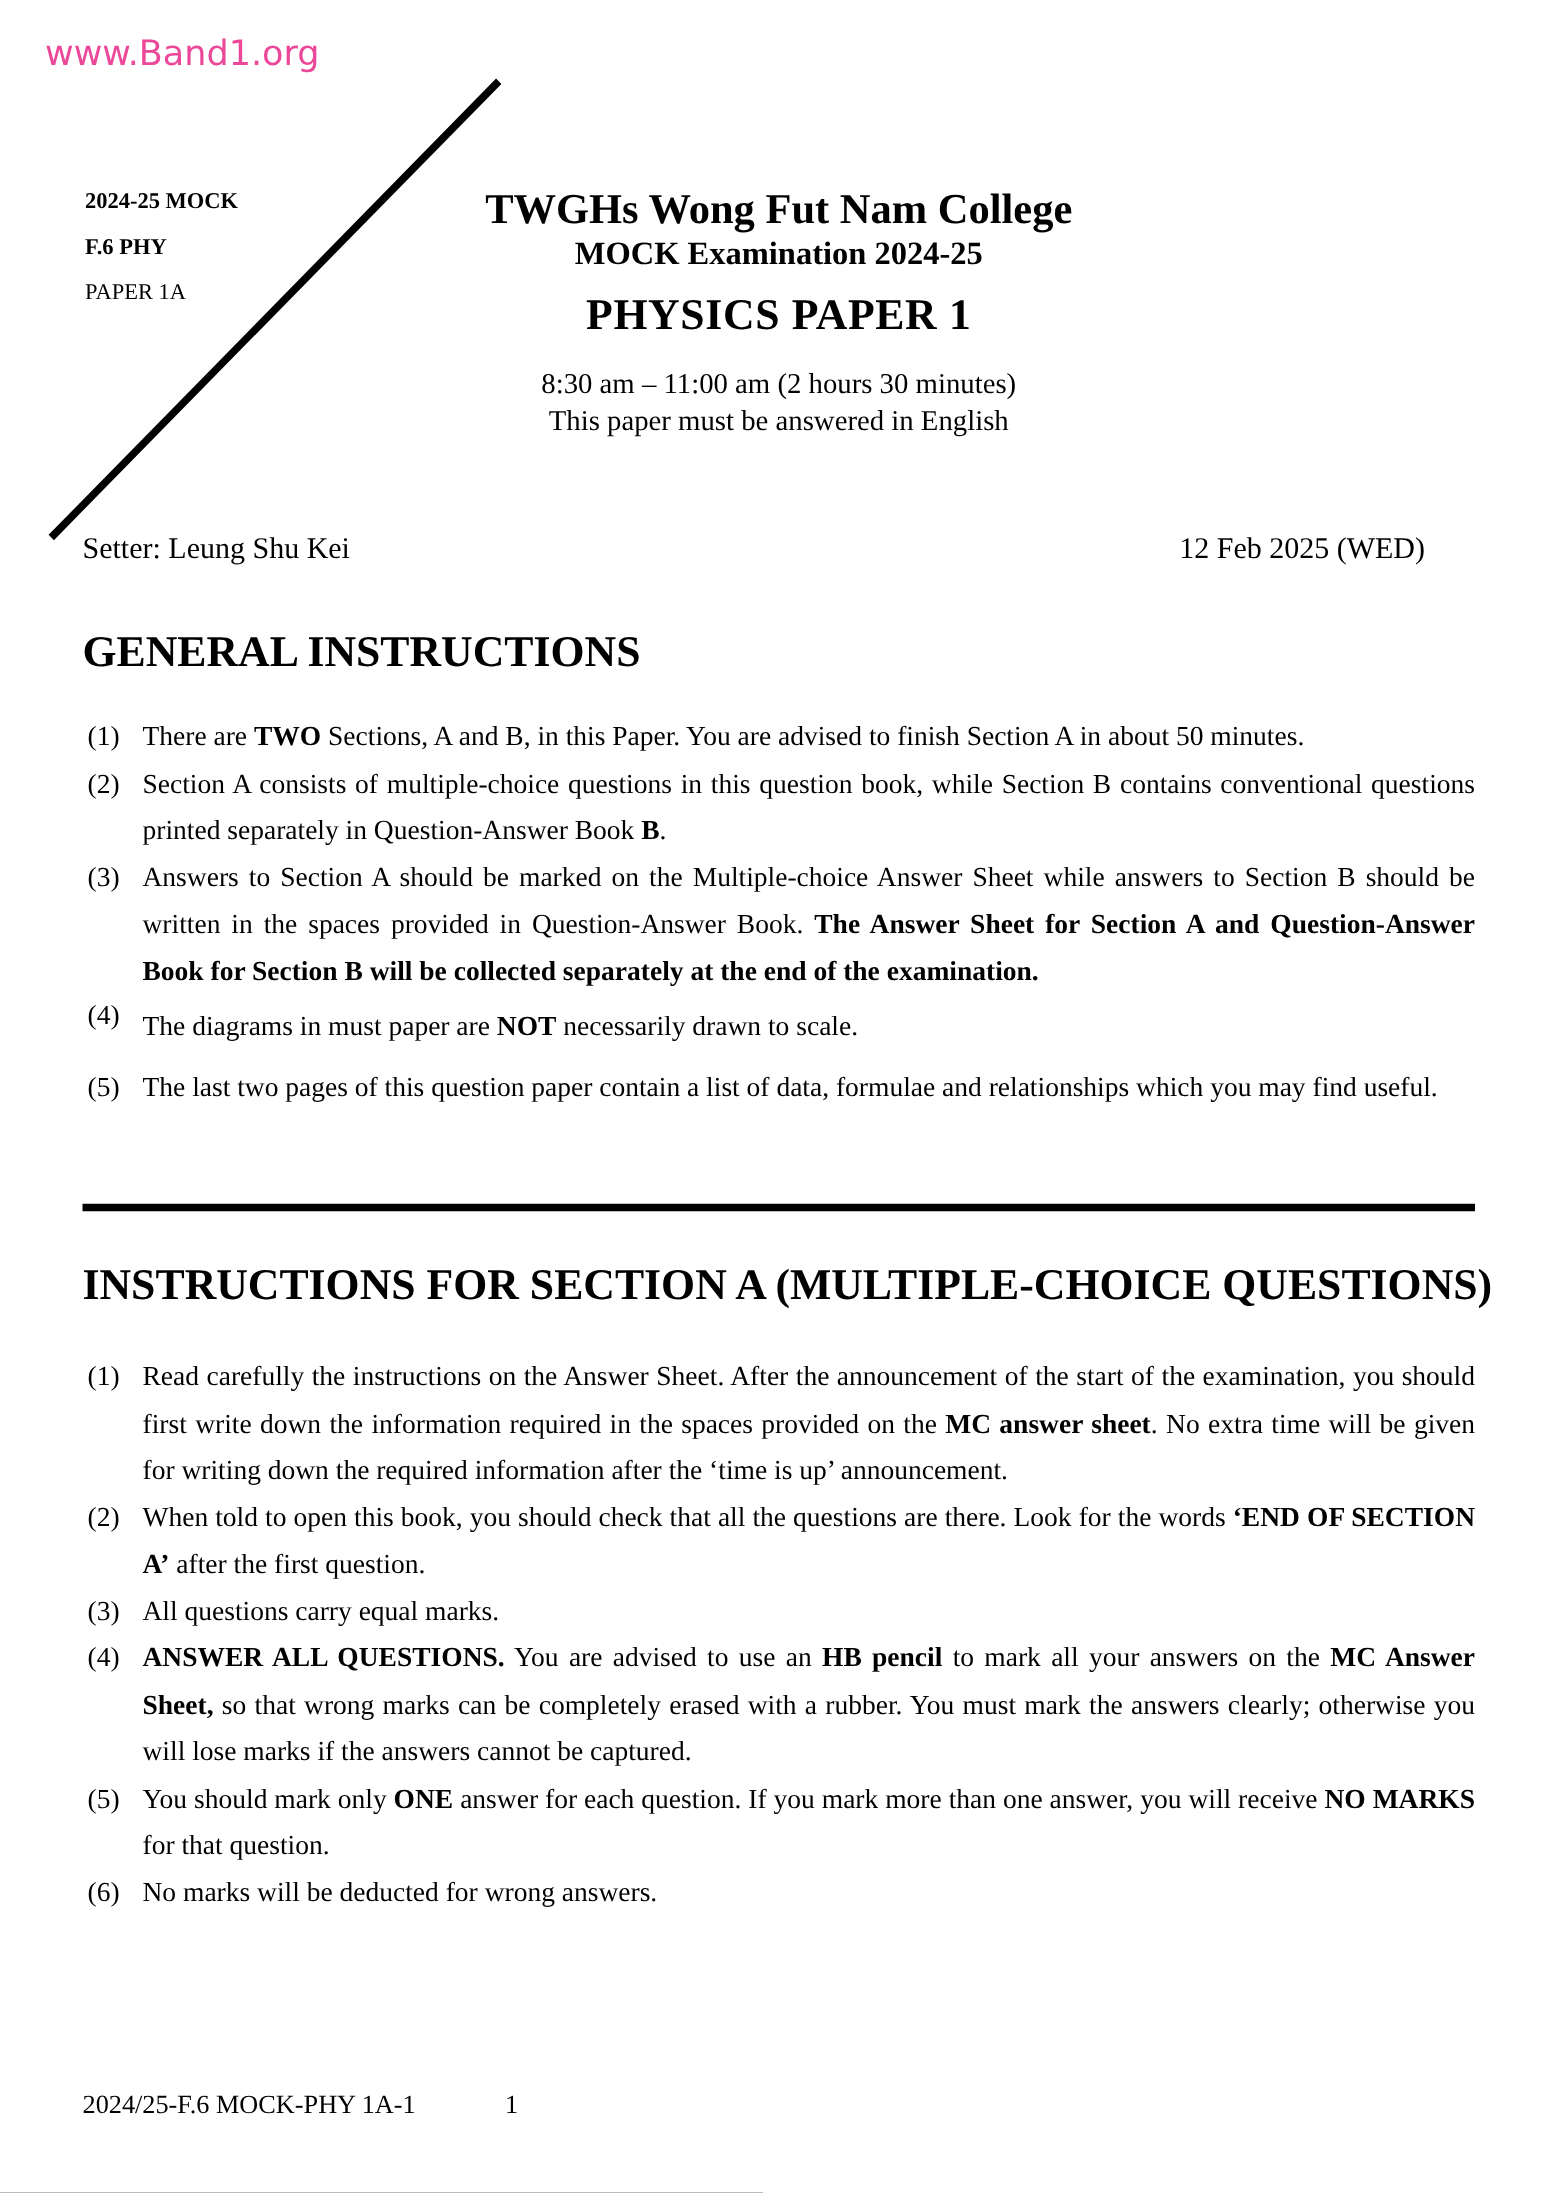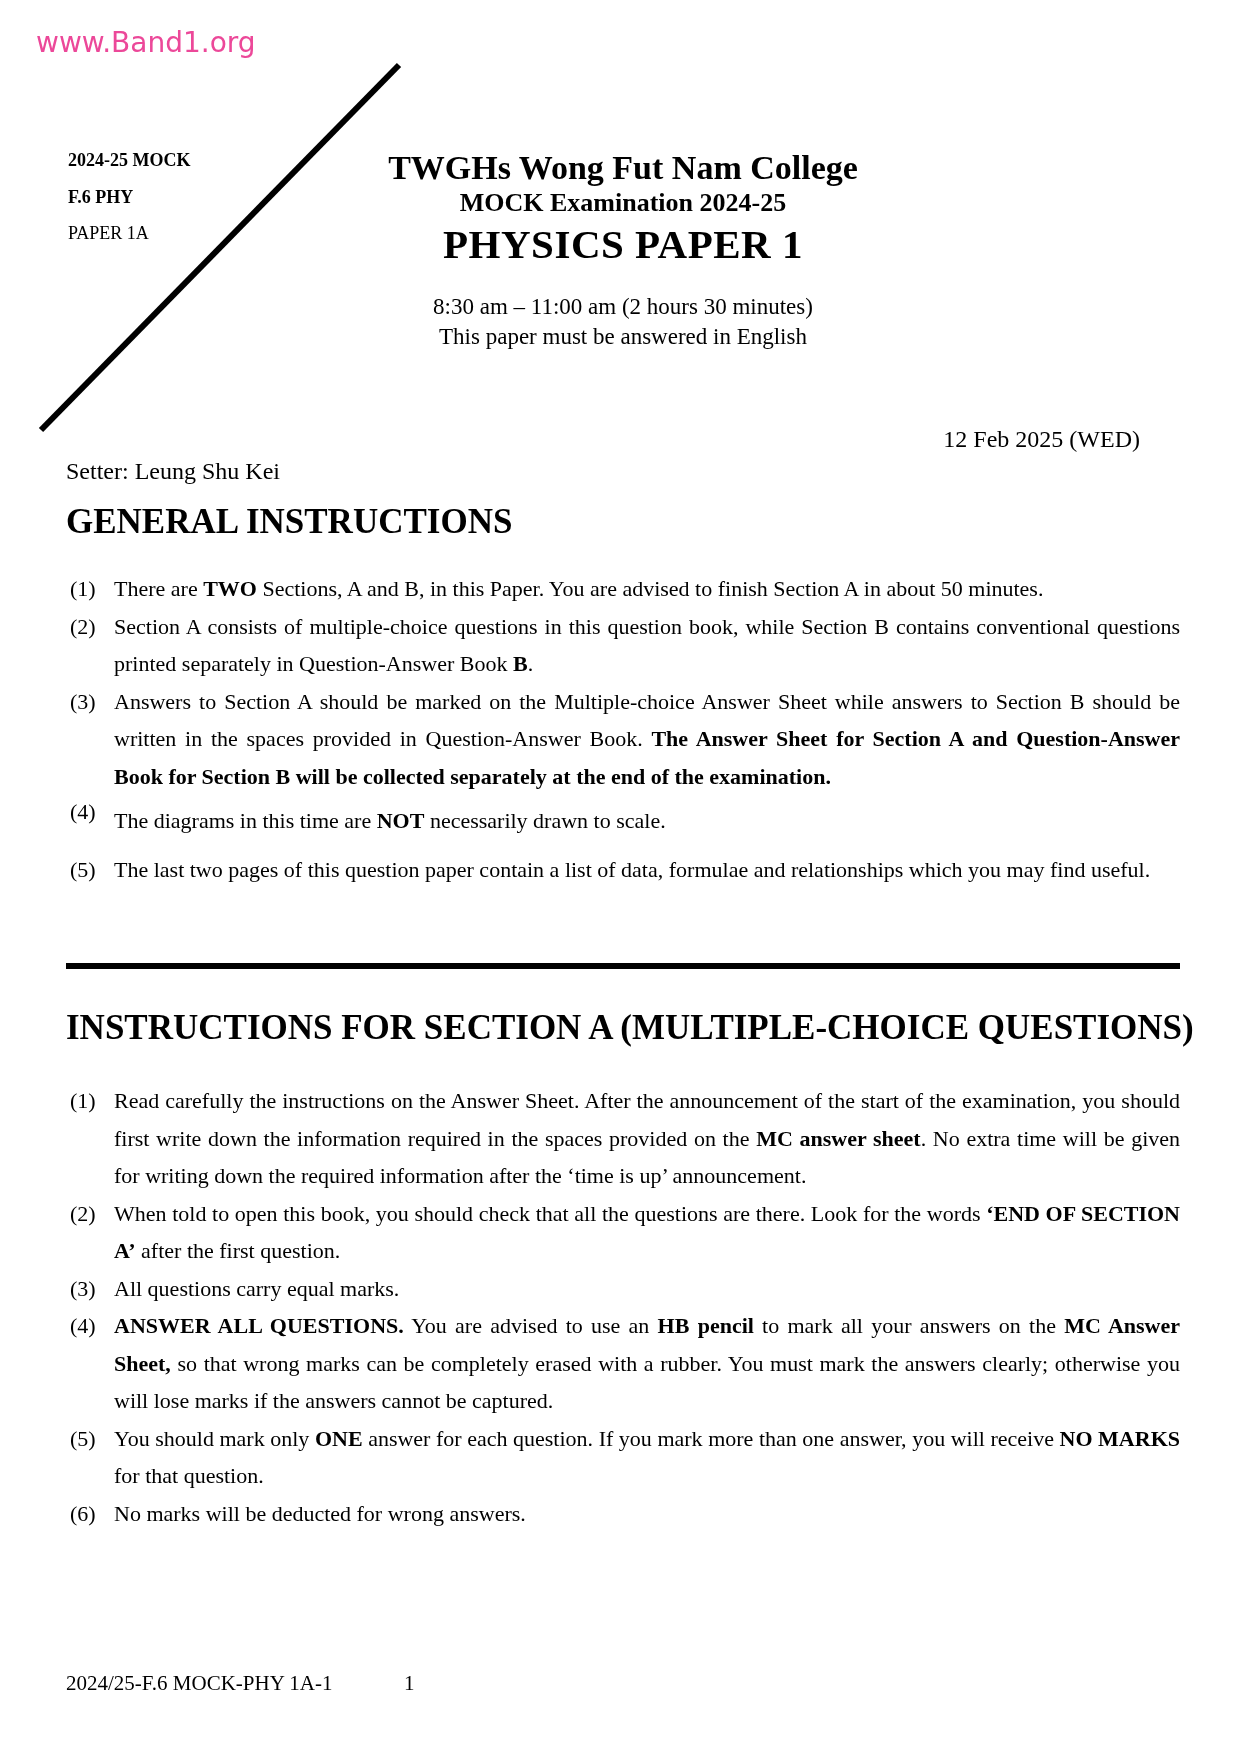--- a/index.html
+++ b/index.html
@@ -12,24 +12,24 @@
   .watermark{
     left:36px;top:26px;font-family:"DejaVu Sans","Liberation Sans",sans-serif;
     font-size:28px;color:#ec4899;
   }
   .diag{left:0;top:0;pointer-events:none;}
   .corner{left:68px;top:142px;line-height:36.5px;font-size:18px;font-weight:bold;}
   .corner .plain{font-weight:normal;}
   .titleline{left:66px;width:1114px;text-align:center;}
   .school{top:149px;font-size:34px;font-weight:bold;}
   .examname{top:188px;font-size:26px;font-weight:bold;}
-  .papertitle{top:220px;font-size:41px;font-weight:bold;letter-spacing:0.5px;}
+  .papertitle{top:232px;font-size:35px;font-weight:bold;letter-spacing:0.5px;}
   .timeline{top:294px;font-size:23px;}
   .langline{top:324px;font-size:23px;}
-  .setter{left:66px;top:426px;font-size:24px;margin-top:32px;}
+  .setter{left:66px;top:426px;font-size:24px;}
   .examdate{left:800px;top:426px;width:340px;text-align:right;font-size:24px;}
   .secheading{left:66px;font-size:35px;font-weight:bold;}
   .gi-head{top:502px;}
   .sa-head{top:1008px;}
   .divider{left:66px;top:963px;width:1114px;height:6px;background:#000;}
   ul.instr{
     list-style:none;margin:0;padding:0;left:70px;width:1110px;
     font-size:22px;line-height:37.5px;
   }
   .gi-list{top:570px;}
@@ -67,21 +67,21 @@
   <div class="abs titleline langline">This paper must be answered in English</div>
 
   <div class="abs setter">Setter: Leung Shu Kei</div>
   <div class="abs examdate">12 Feb 2025 (WED)</div>
 
   <div class="abs secheading gi-head">GENERAL INSTRUCTIONS</div>
   <ul class="abs instr gi-list">
       <li><span class="num">(1)</span><span>There are </span><b>TWO</b><span> Sections, A and B, in this Paper. You are advised to finish Section A in about 50 minutes.</span></li>
       <li><span class="num">(2)</span><span>Section A consists of multiple-choice questions in this question book, while Section B contains conventional questions printed separately in Question-Answer Book </span><b>B</b><span>.</span></li>
       <li><span class="num">(3)</span><span>Answers to Section A should be marked on the Multiple-choice Answer Sheet while answers to Section B should be written in the spaces provided in Question-Answer Book. </span><b>The Answer Sheet for Section A and Question-Answer Book for Section B will be collected separately at the end of the examination.</b></li>
-      <li><span class="num">(4)</span><span>The diagrams in this time are </span><b>NOT</b><span> necessarily drawn to scale.</span></li>
+      <li><span class="num">(4)</span><span>The diagrams in must paper are </span><b>NOT</b><span> necessarily drawn to scale.</span></li>
       <li><span class="num">(5)</span><span>The last two pages of this question paper contain a list of data, formulae and relationships which you may find useful.</span></li>
     </ul>
 
   <div class="abs divider"></div>
 
   <div class="abs secheading sa-head">INSTRUCTIONS FOR SECTION A (MULTIPLE-CHOICE QUESTIONS)</div>
   <ul class="abs instr sa-list">
       <li><span class="num">(1)</span><span>Read carefully the instructions on the Answer Sheet. After the announcement of the start of the examination, you should first write down the information required in the spaces provided on the </span><b>MC answer sheet</b><span>. No extra time will be given for writing down the required information after the ‘time is up’ announcement.</span></li>
       <li><span class="num">(2)</span><span>When told to open this book, you should check that all the questions are there. Look for the words </span><b>‘END OF SECTION A’</b><span> after the first question.</span></li>
       <li><span class="num">(3)</span><span>All questions carry equal marks.</span></li>

